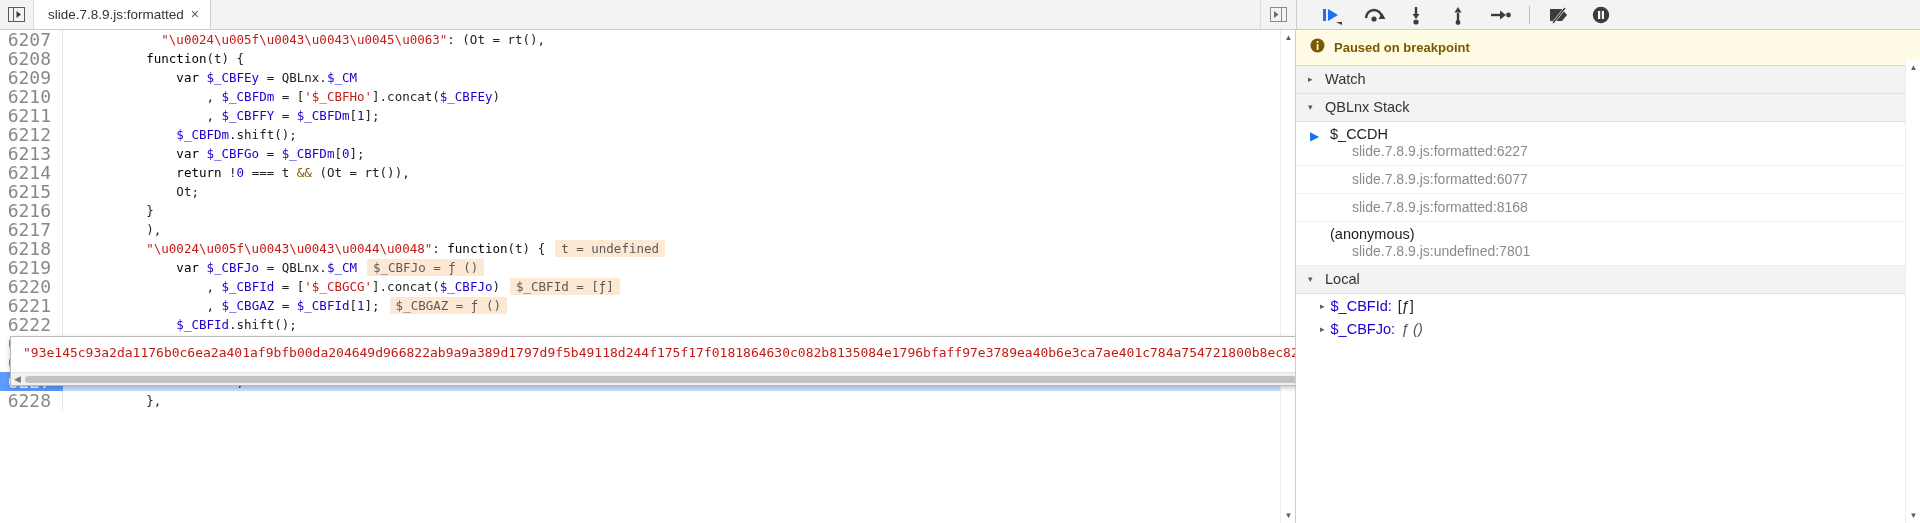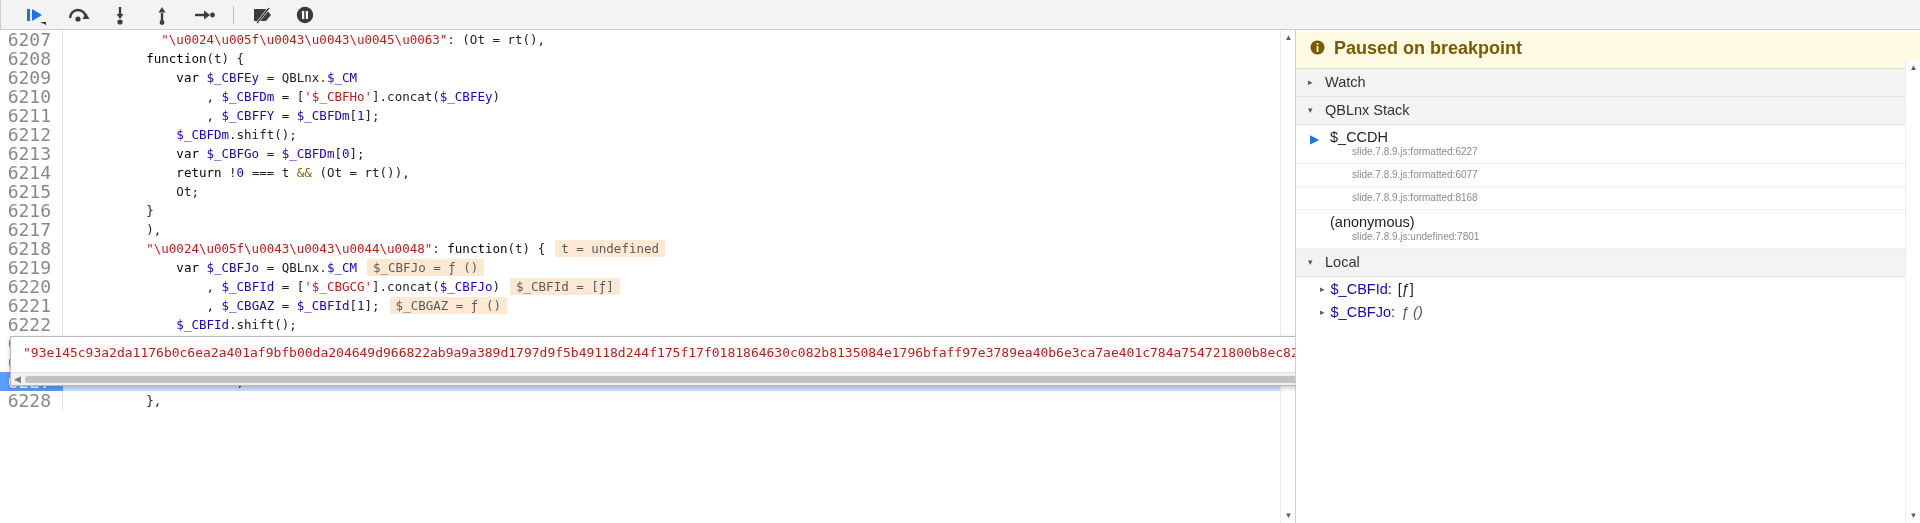--- a/index.html
+++ b/index.html
@@ -90,29 +90,29 @@
                background: #fff; border-left: 1px solid #ededed; }
   .ed-scroll .up, .ed-scroll .dn { width: 15px; height: 15px; display: flex;
                align-items: center; justify-content: center; font-size: 8px; color: #5f5f5f; }
   .ed-scroll .dn { position: absolute; bottom: 0; }
 
   
   .sidebar { flex: 0 0 624px; background: #fff; display: flex; flex-direction: column;
              min-width: 0; overflow: hidden; position: relative; }
   .paused-banner { background: #fffbe5; border-bottom: 1px solid #e0dcc4;
                    padding: 8px 12px 9px 14px; display: flex; align-items: center; gap: 9px; }
-  .paused-banner .ptext { font-size: 18px; font-weight: bold; color: #7a5a00; }
+  .paused-banner .ptext { font-size: 13px; font-weight: bold; color: #7a5a00; }
   .sec-header { display: flex; align-items: center; gap: 8px; padding: 5px 12px 6px 12px;
                 background: #f3f3f3; border-bottom: 1px solid #e0e0e0;
                 font-size: 14.5px; color: #333; }
   .tri { font-size: 9px; color: #5a5a5a; width: 9px; display: inline-block; }
   .cs-frame { padding: 4px 12px 6px 34px; position: relative;
               border-bottom: 1px solid #f0f0f0; }
   .cs-frame .fname { font-size: 14.5px; color: #222; }
-  .cs-frame .floc { font-size: 10px; color: #8b8b8b; padding-left: 22px; margin-top: 1px; }
+  .cs-frame .floc { font-size: 14px; color: #8b8b8b; padding-left: 22px; margin-top: 1px; }
   .cs-frame .sel-arrow { position: absolute; left: 14px; top: 7px; color: #1a73e8;
                          font-size: 12px; }
   .scope-row { padding: 4px 12px 3px 24px; font-size: 14.5px; color: #222;
                display: flex; align-items: center; gap: 6px; }
   .scope-row .tri2 { font-size: 9px; color: #5a5a5a; }
   .scope-row .vname { color: #1c00cf; }
   .scope-row .vval { color: #222; }
   .scope-row .vval .it { font-style: italic; color: #555; }
   .sb-scroll { position: absolute; right: 0; top: 30px; bottom: 0; width: 15px;
                background: #fff; border-left: 1px solid #ededed; }
@@ -121,20 +121,44 @@
   .sb-scroll .dn { position:absolute; bottom:0; width:15px; height:15px; display:flex;
                    align-items:center; justify-content:center; font-size:8px; color:#5f5f5f; }
 </style>
 </head>
 <body>
 
 <div id="app">
 
   <div class="topbar">
 
+    <div class="tabstrip">
+      <div class="navpanel-btn">
+        <svg width="17" height="15" viewBox="0 0 17 15">
+          <rect x="0.5" y="0.5" width="16" height="14" fill="none" stroke="#5a5a5a"></rect>
+          <line x1="5.5" y1="0.5" x2="5.5" y2="14.5" stroke="#5a5a5a"></line>
+          <polygon points="8.5,4 13,7.5 8.5,11" fill="#3c3c3c"></polygon>
+        </svg>
+      </div>
+
+      <div class="tab">
+        <span>slide.7.8.9.js:formatted</span>
+        <span class="tab-close">×</span>
+      </div>
+
+      <div class="tabstrip-rest"></div>
+
+      <div class="tab-collapse">
+        <svg width="17" height="15" viewBox="0 0 17 15">
+          <rect x="0.5" y="0.5" width="16" height="14" fill="none" stroke="#8a8a8a"></rect>
+          <line x1="11.5" y1="0.5" x2="11.5" y2="14.5" stroke="#8a8a8a"></line>
+          <polygon points="4,4 8.5,7.5 4,11" fill="#6a6a6a"></polygon>
+        </svg>
+      </div>
+    </div>
 
     <div class="dbg-toolbar">
 
       <div class="dbg-btn">
         <svg width="24" height="20" viewBox="0 0 24 20">
           <rect x="3" y="4" width="3" height="12" fill="#1a73e8"></rect>
           <polygon points="8,4 18,10 8,16" fill="#1a73e8"></polygon>
           <polygon points="16,17 22,17 22,20" fill="#3c3c3c"></polygon>
         </svg>
       </div>

